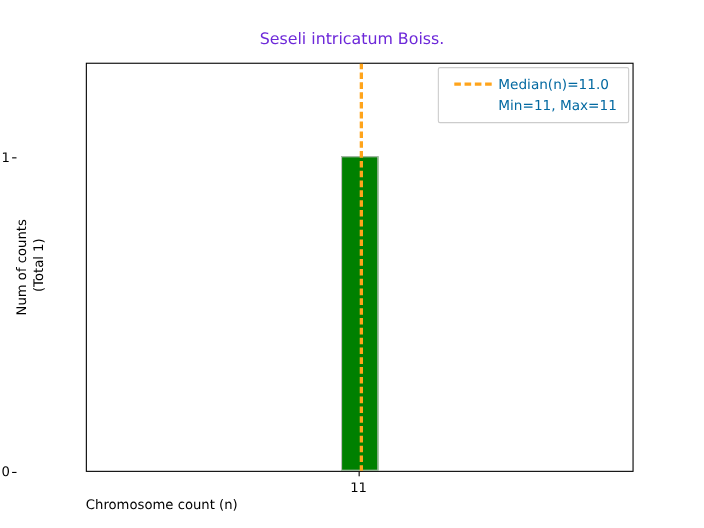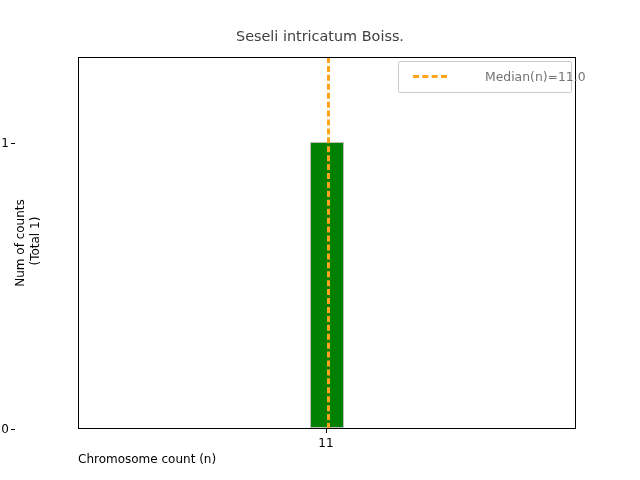--- a/index.html
+++ b/index.html
@@ -23,21 +23,21 @@
 
   
   #chart-title {
     position: absolute;
     left: 0;
     top: 28px;
     width: 640px;
     text-align: center;
     font-size: 14.4px;
     line-height: 17px;
-    color: #404040;
+    color: #6d28d9;
     white-space: nowrap;
   }
 
   
   #plot-area {
     position: absolute;
     left: 78px;
     top: 57px;
     width: 498px;
     height: 372px;
@@ -174,22 +174,21 @@
   }
   .legend-dash {
     width: 34px;
     height: 0;
     border-top: 3.2px dashed #ffa41b;
   }
   .legend-text {
     font-size: 12.4px;
     line-height: 14px;
     white-space: nowrap;
-    color: #737373;
-    margin-left: 32px;
+    color: #0369a1;
   }
   .legend-row-second .legend-swatch-cell {
     visibility: hidden;
   }
 </style>
 </head>
 <body>
 
 <div id="figure">
 
@@ -223,15 +222,21 @@
 
   <div id="xlabel">Chromosome count (n)</div>
 
   <div id="legend">
     <div class="legend-row">
       <span class="legend-swatch-cell">
         <span class="legend-dash"></span>
       </span>
       <span class="legend-text">Median(n)=11.0</span>
     </div>
+    <div class="legend-row legend-row-second">
+      <span class="legend-swatch-cell">
+        <span class="legend-dash"></span>
+      </span>
+      <span class="legend-text">Min=11, Max=11</span>
+    </div>
   </div>
 
 </div>
 
 </body></html>

